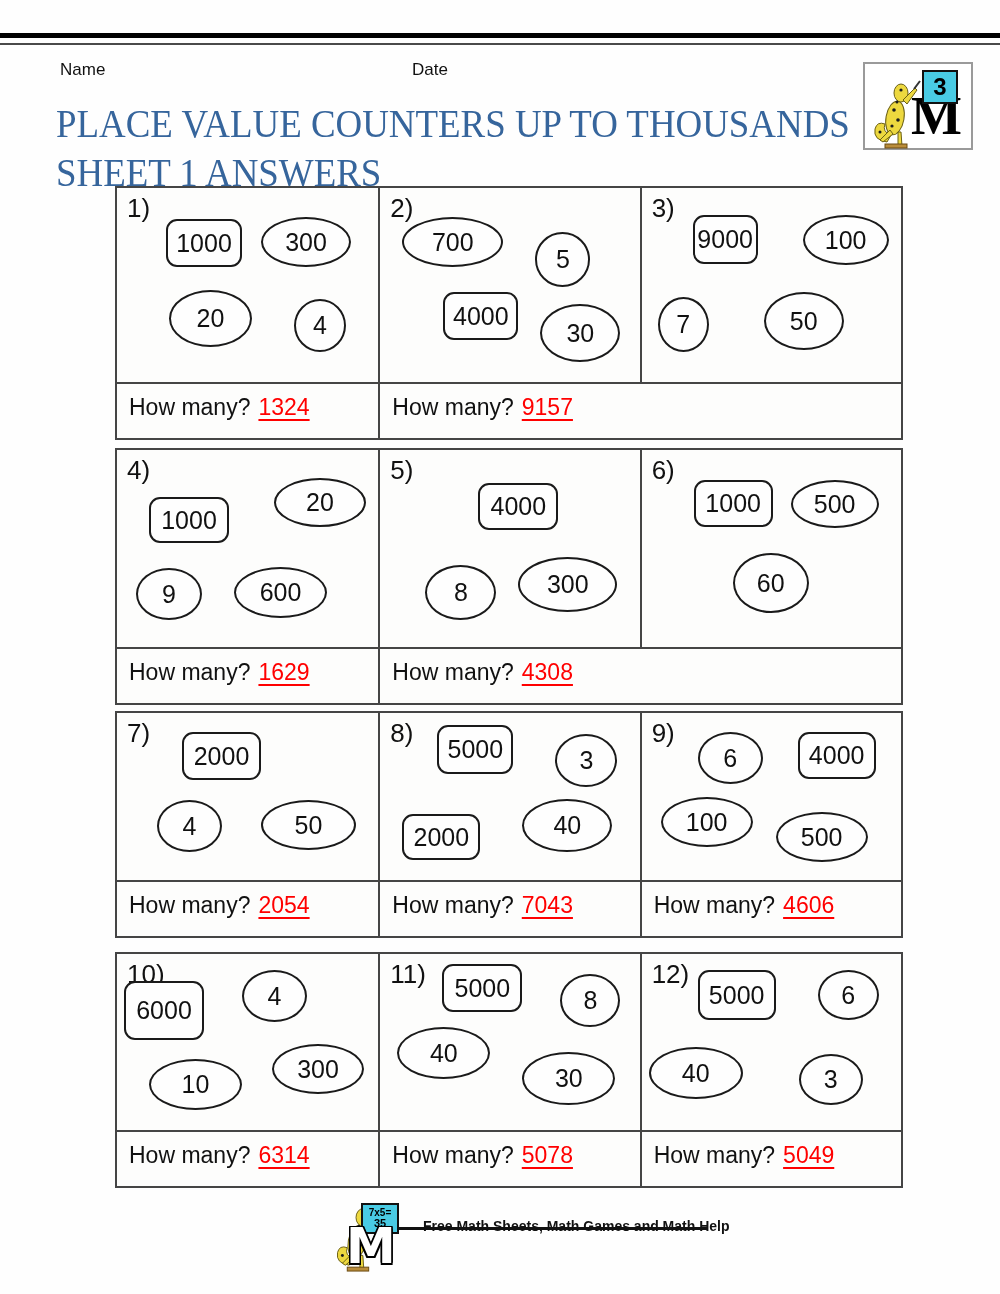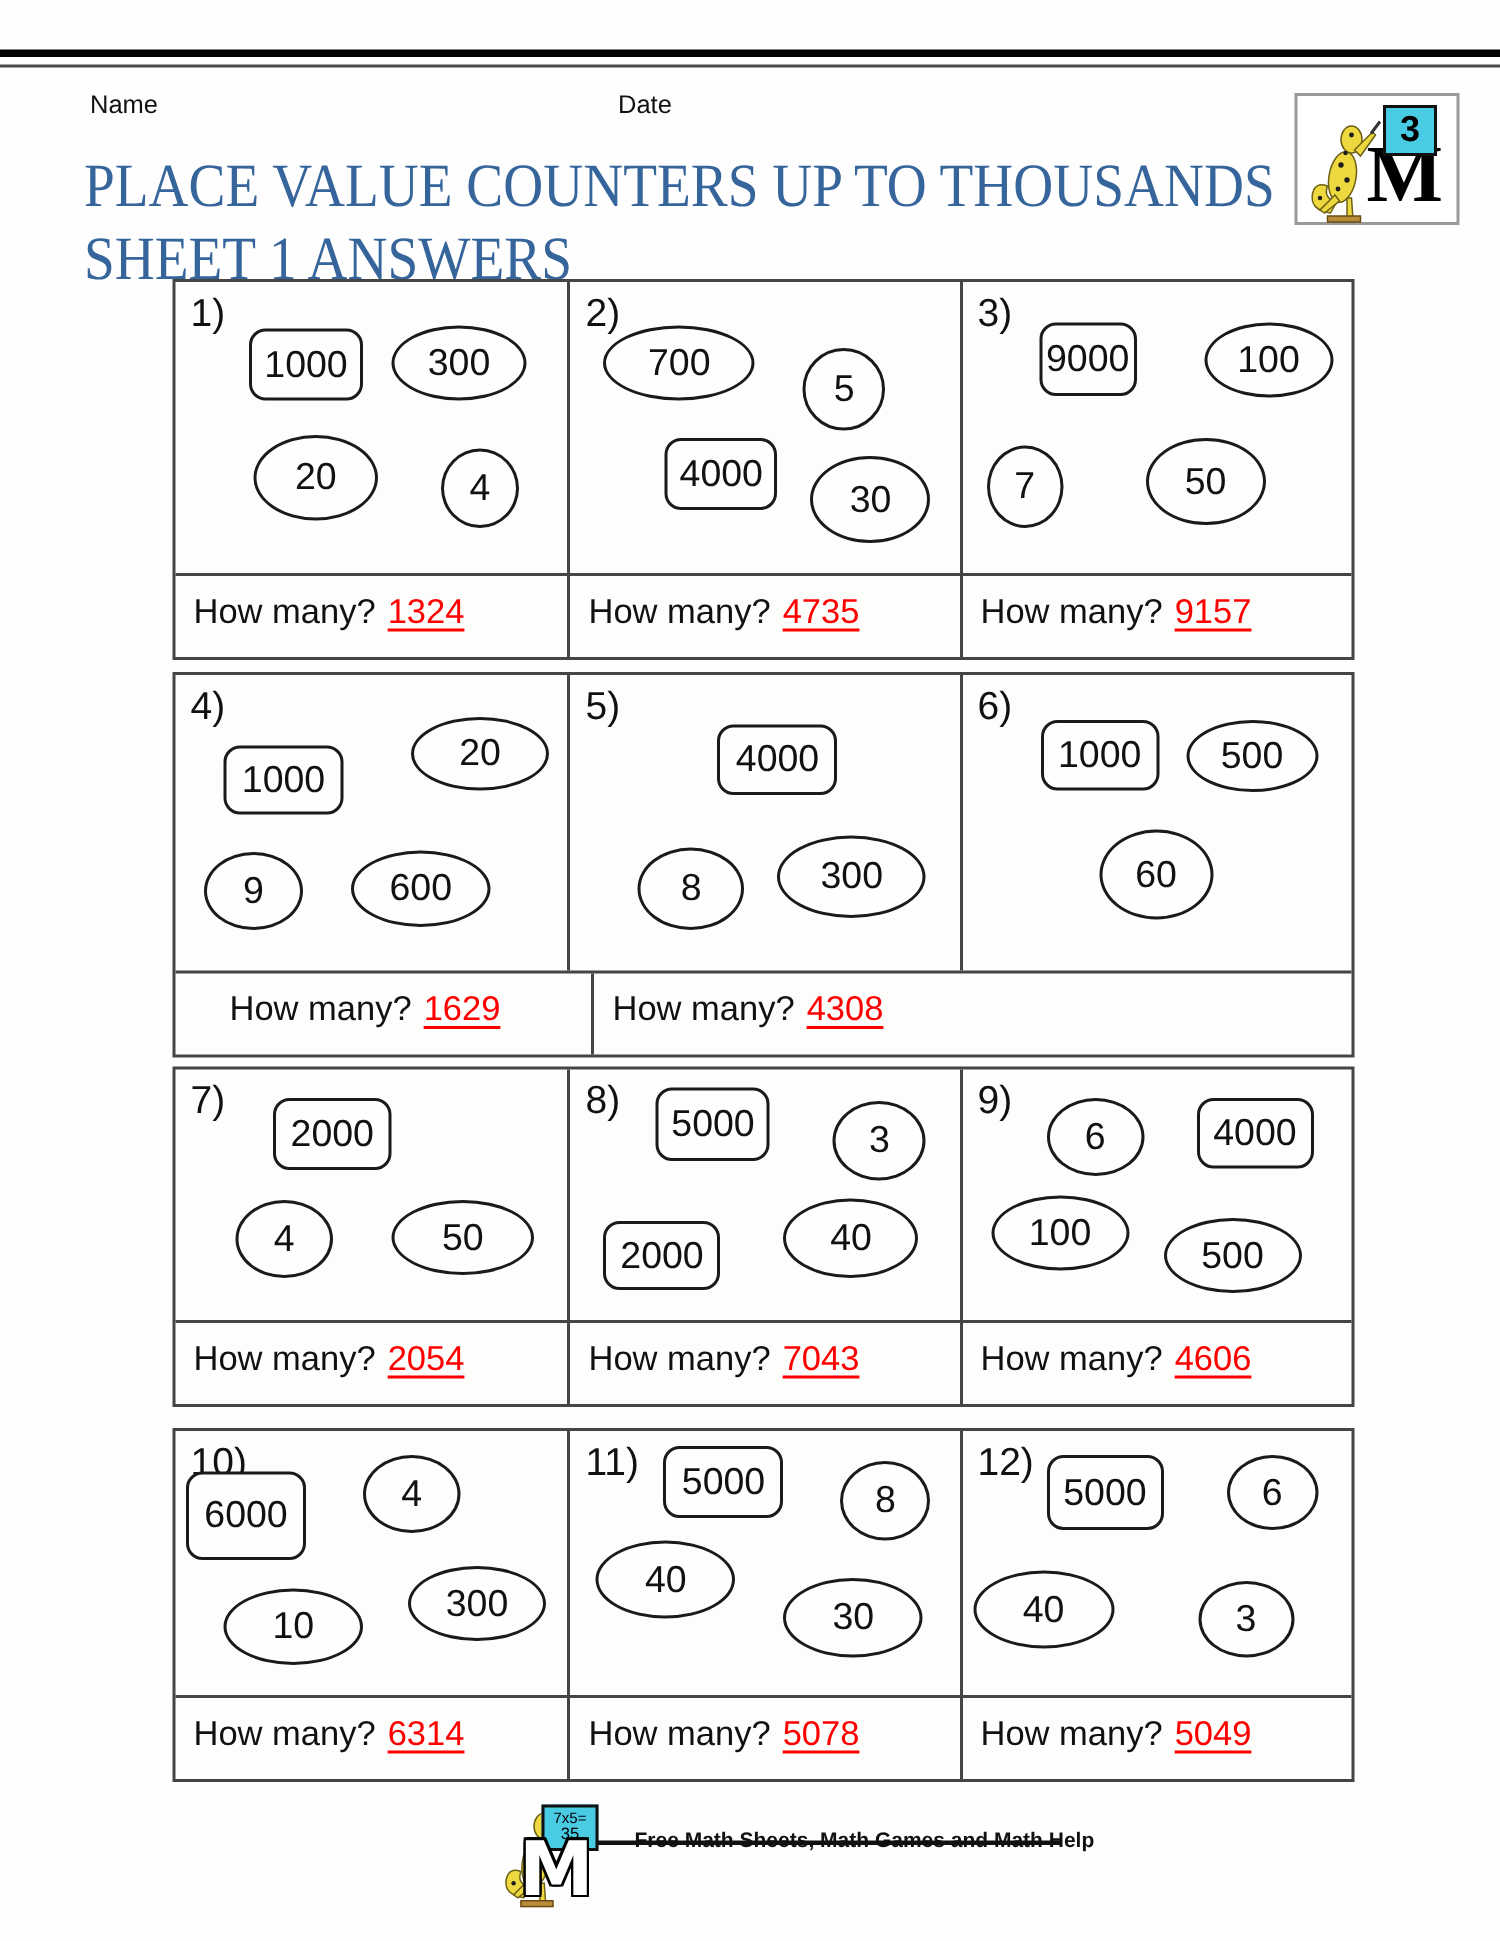--- a/index.html
+++ b/index.html
@@ -54,21 +54,21 @@
   .tagline{position:absolute;left:423px;top:1206px;font-size:14px;font-weight:bold;white-space:nowrap;margin-top:12px;}
   .brandline{position:absolute;left:398px;top:1227px;width:310px;height:3px;background:#111;}
   .brand{position:absolute;left:346px;top:1221px;display:flex;align-items:baseline;
          font-family:"DejaVu Sans",sans-serif;font-weight:bold;color:#fff;white-space:nowrap;
          text-shadow:-1.5px -1.5px 0 #000,1.5px -1.5px 0 #000,-1.5px 1.5px 0 #000,
                      1.5px 1.5px 0 #000,0 -1.5px 0 #000,0 1.5px 0 #000,-1.5px 0 0 #000,1.5px 0 0 #000;}
   .brand .bm{font-size:50px;line-height:50px;}
   .brand .brest{font-size:31px;letter-spacing:1px;}
   .fsign{position:absolute;left:361px;top:1203px;width:38px;height:31px;background:var(--cyan);
          border:2px solid #111;display:flex;flex-direction:column;align-items:center;
-         justify-content:center;font-weight:normal;color:#000;line-height:1;}
+         justify-content:center;font-weight:bold;color:#000;line-height:1;}
   .fsign .s1{font-size:10px;} .fsign .s2{font-size:11px;}
 </style>
 </head>
 <body>
 
 <div class="page">
 
   <div class="rule1"></div>
   <div class="rule2"></div>
 
@@ -125,21 +125,20 @@
           <div class="pcell">
             <div class="pnum">3)</div>
             <div class="counter rect" style="left: 51px; top: 27px; width: 65px; height: 49px;">9000</div>
             <div class="counter ellipse" style="left: 161px; top: 27px; width: 86px; height: 50px;">100</div>
             <div class="counter ellipse" style="left: 16px; top: 109px; width: 51px; height: 55px;">7</div>
             <div class="counter ellipse" style="left: 122px; top: 104px; width: 80px; height: 58px;">50</div>
           </div>
         </div>
         <div class="arow" style="height: 56px;">
           <div class="acell"><span>How many?</span><span class="ans">1324</span></div>
-          <div class="acell"><span>How many?</span><span class="ans">4735</span></div>
           <div class="acell"><span>How many?</span><span class="ans">9157</span></div>
         </div>
       </div>
       <div class="ptable" style="top: 448px;">
         <div class="prow" style="height: 197px;">
           <div class="pcell">
             <div class="pnum">4)</div>
             <div class="counter rect" style="left: 32px; top: 47px; width: 80px; height: 46px;">1000</div>
             <div class="counter ellipse" style="left: 157px; top: 28px; width: 92px; height: 49px;">20</div>
             <div class="counter ellipse" style="left: 19px; top: 118px; width: 66px; height: 52px;">9</div>
@@ -151,21 +150,21 @@
             <div class="counter ellipse" style="left: 45px; top: 115px; width: 71px; height: 55px;">8</div>
             <div class="counter ellipse" style="left: 138px; top: 107px; width: 99px; height: 55px;">300</div>
           </div>
           <div class="pcell">
             <div class="pnum">6)</div>
             <div class="counter rect" style="left: 52px; top: 30px; width: 79px; height: 47px;">1000</div>
             <div class="counter ellipse" style="left: 149px; top: 30px; width: 88px; height: 48px;">500</div>
             <div class="counter ellipse" style="left: 91px; top: 103px; width: 76px; height: 60px;">60</div>
           </div>
         </div>
-        <div class="arow" style="height: 56px; padding-left: 24px;">
+        <div class="arow" style="height: 56px;">
           <div class="acell"><span>How many?</span><span class="ans">1629</span></div>
           <div class="acell"><span>How many?</span><span class="ans">4308</span></div>
         </div>
       </div>
       <div class="ptable" style="top: 711px;">
         <div class="prow" style="height: 167px;">
           <div class="pcell">
             <div class="pnum">7)</div>
             <div class="counter rect" style="left: 65px; top: 19px; width: 79px; height: 48px;">2000</div>
             <div class="counter ellipse" style="left: 40px; top: 87px; width: 65px; height: 52px;">4</div>

